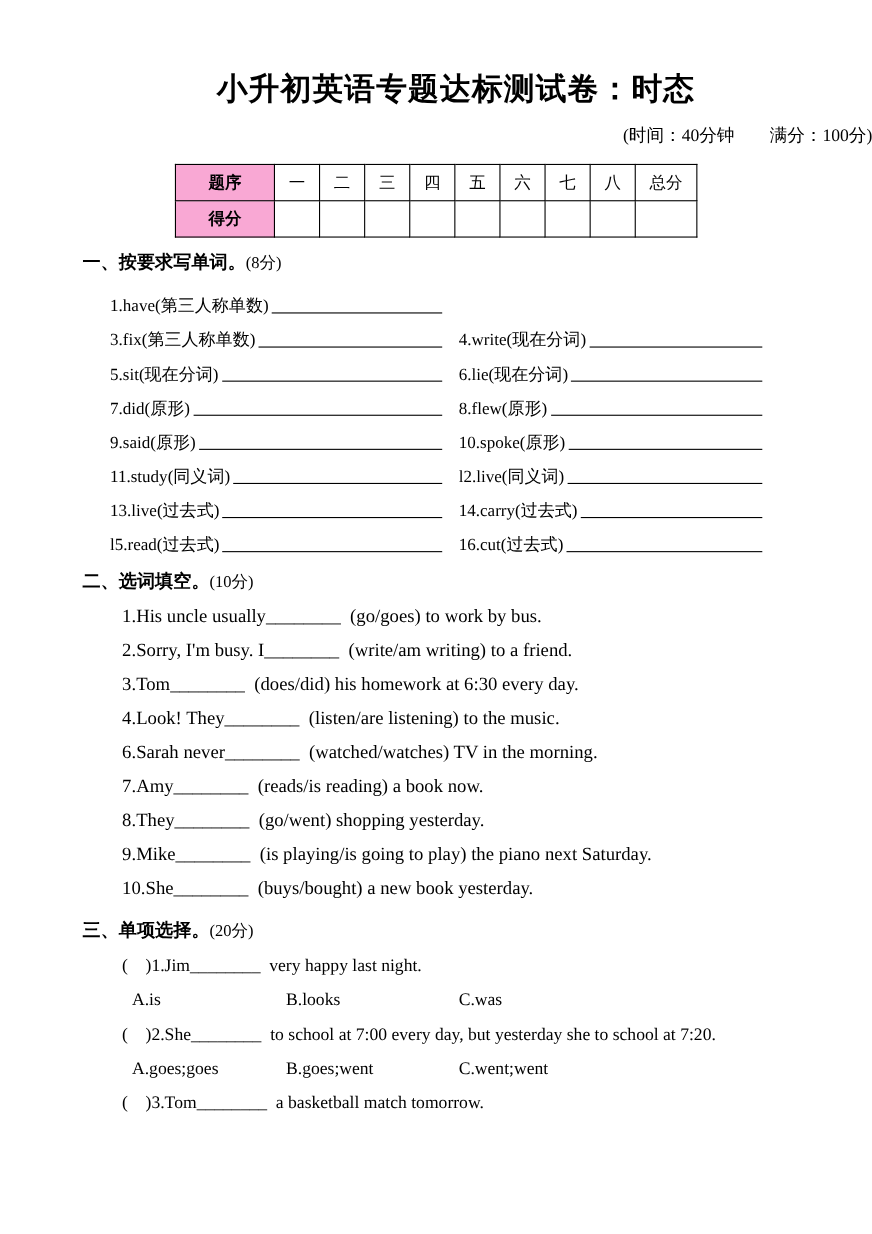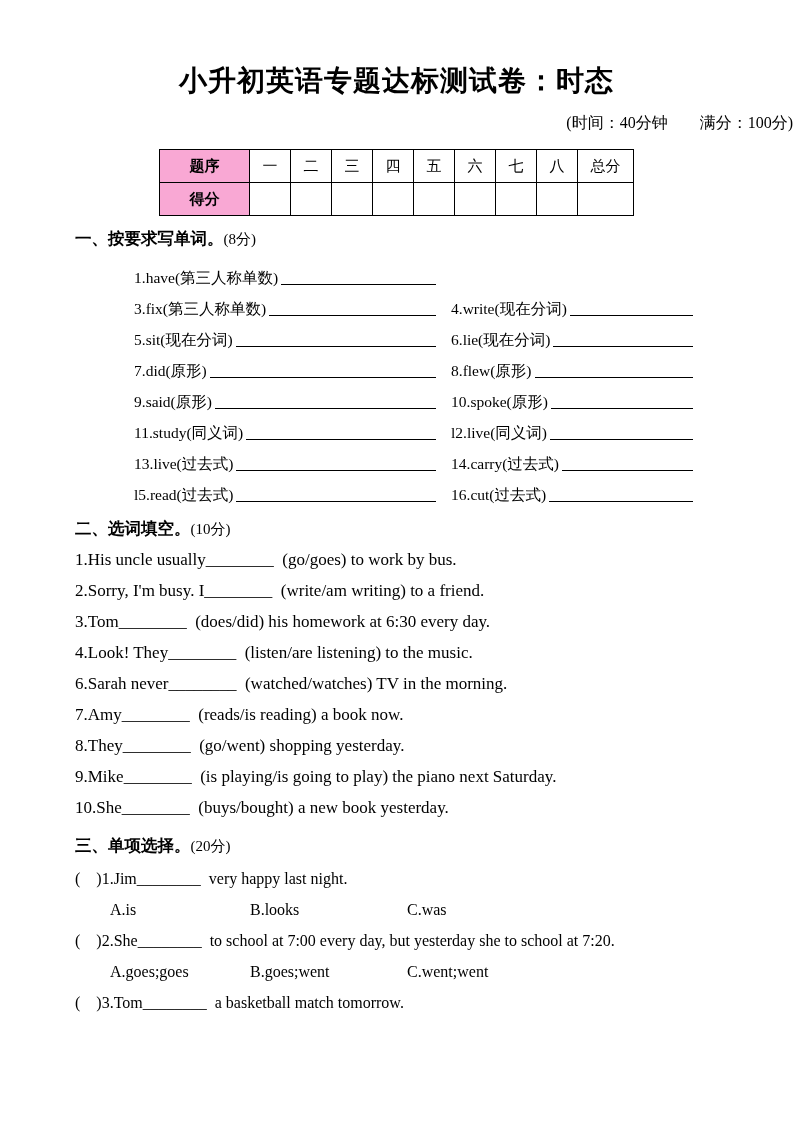--- a/index.html
+++ b/index.html
@@ -3,48 +3,48 @@
 <meta charset="utf-8">
 <style>
   * { box-sizing: border-box; }
   html, body { margin: 0; padding: 0; background: #888; }
   .page {
     width: 793px; height: 1122px; margin: 0 auto;
     background: #ffffff; color: #000;
     font-family: "Liberation Serif", "DejaVu Serif", serif;
     overflow: hidden; position: relative;
   }
-  .prewrap { white-space: pre-wrap; }
+  .prewrap { white-space: pre-wrap; padding-left: 36px; }
   .title {
     margin: 62px 0 0 0; text-align: center;
     font-size: 28px; font-weight: bold; letter-spacing: 1px;
   }
   .subtitle { margin-top: 13px; text-align: right; font-size: 16px; }
   table.score-table {
     border-collapse: collapse; margin: 15px auto 0 auto; table-layout: fixed;
   }
   table.score-table td {
     border: 1px solid #000; height: 33px; text-align: center;
     font-size: 15px; padding: 0; vertical-align: middle;
   }
   table.score-table td.label { background: #f9a8d4; font-weight: bold; }
   .section-heading { margin: 12px 0 0 75px; font-size: 16.5px; font-weight: bold; }
   .sh-points { font-weight: normal; font-size: 15px; }
   .word-list { margin: 8px 100px 0 100px; font-size: 15.5px; }
   .wl-row { display: flex; height: 31px; align-items: flex-end; }
   .wl-cell { display: flex; align-items: flex-end; min-width: 0; }
-  .wl-cell.left { flex: 0 0 302px; margin-right: 15px; margin-left: 34px; }
+  .wl-cell.left { flex: 0 0 302px; margin-right: 15px; }
   .wl-cell.right { flex: 1; }
   .wl-text { white-space: nowrap; padding-right: 3px; }
   .fill-line { flex: 1; border-bottom: 1px solid #000; margin-bottom: 4px; height: 0; }
   .fill-items { margin: 4px 75px 0 75px; font-size: 17px; }
   .fill-item { line-height: 31px; }
   .mc { margin: 6px 75px 0 75px; font-size: 16px; }
   .mc-line { line-height: 31px; }
-  .mc-options { display: flex; margin-left: 35px; line-height: 31px; }
+  .mc-options { display: flex; margin-left: 45px; line-height: 31px; }
   .opt { white-space: pre; }
   .opt-a { width: 140px; }
   .opt-b { width: 157px; }
 </style>
 </head>
 <body>
 
 <div class="page">
 
   <h1 class="title prewrap">小升初英语专题达标测试卷：时态</h1>

